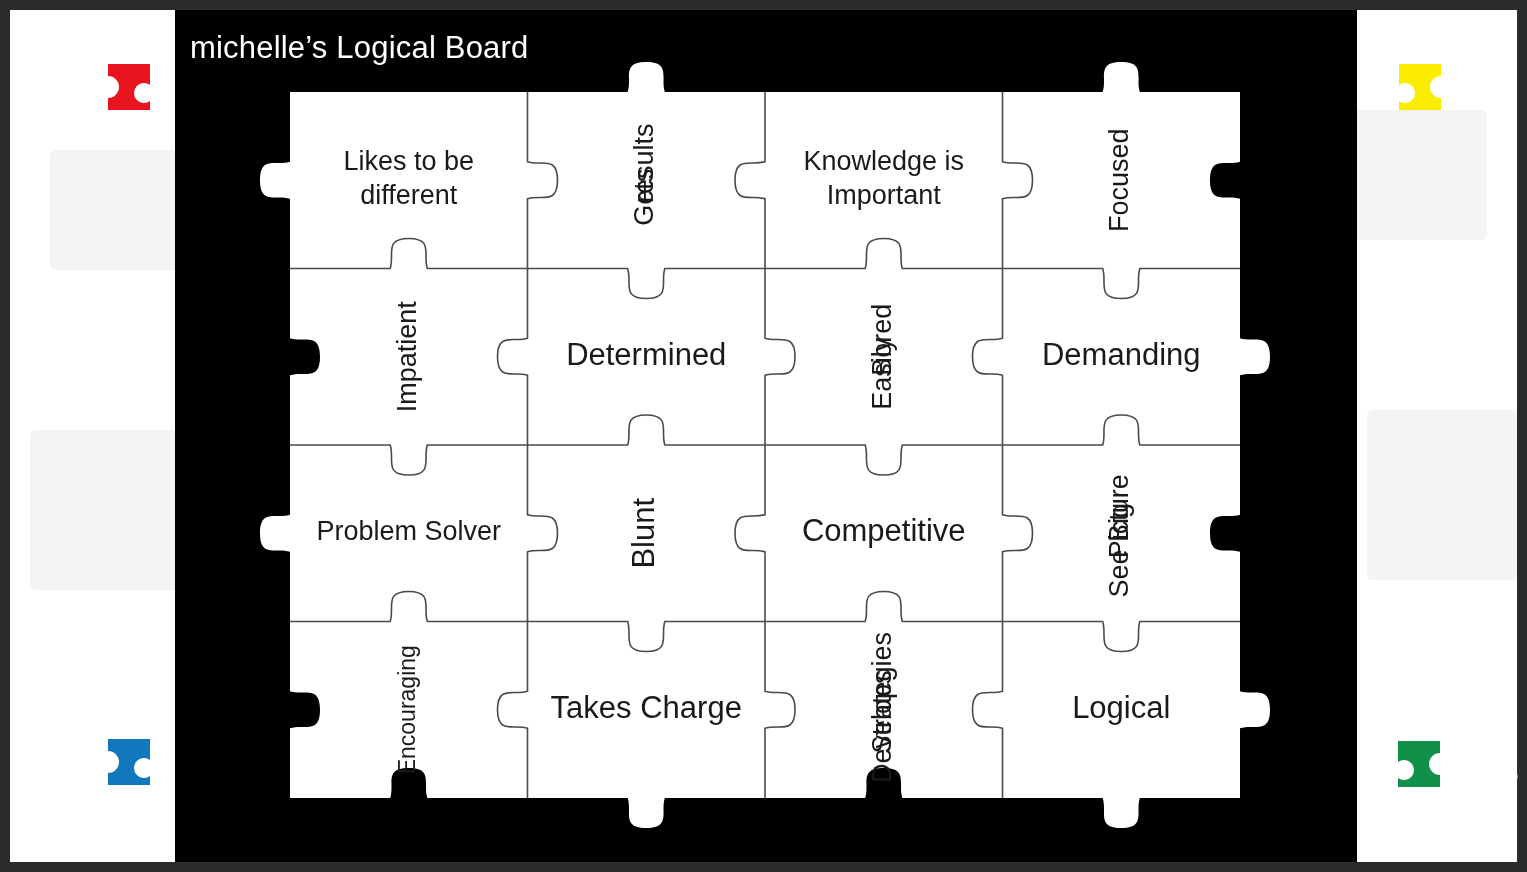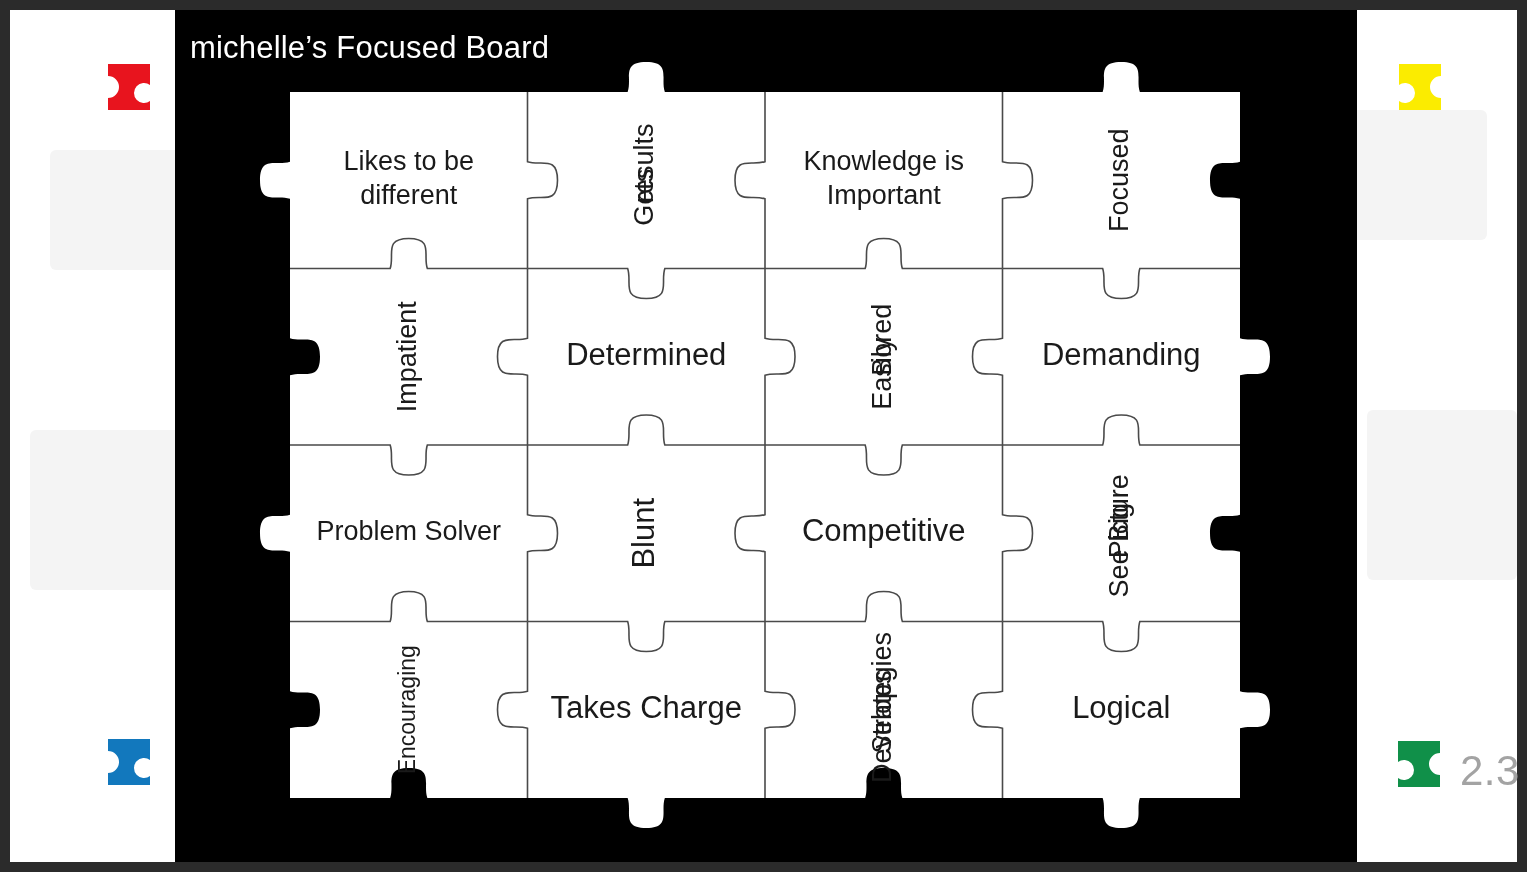--- a/index.html
+++ b/index.html
@@ -41,21 +41,21 @@
   }
   #tab-red    { left: 0px;    top: 58px;  }
   #tab-blue   { left: 0px;    top: 733px; }
   #tab-yellow { left: 1379px; top: 58px;  }
   #tab-green  { left: 1378px; top: 735px; }
   .tab-piece svg { display: block; width: 100%; height: 100%; overflow: visible; }
   .tab-label {
     position: absolute;
     left: 82px; top: 50%;
     transform: translateY(-50%);
-    color: #a3a3a3;
+    color: #ffffff;
     font-size: 42px;
     letter-spacing: 0.5px;
     line-height: 1;
     white-space: nowrap;
   }
 
   
   #board {
     position: absolute;
     left: 175px; top: 10px;
@@ -136,21 +136,21 @@
     <svg viewBox="0 0 170 72" preserveAspectRatio="none">
       <g transform="translate(170,0) scale(-1,1)">
         <path d="M0,6 L108,6 L108,18 A11,11 0 1,1 108,40 L108,52 L150,52 L150,43 A10,10 0 1,1 150,27 L150,6 Z" fill="#109049"></path>
       </g>
     </svg>
     <span class="tab-label">2.3</span>
   </div>
 
   <div id="board">
 
-    <div id="board-title">michelle’s Focused Board</div>
+    <div id="board-title">michelle’s Logical Board</div>
 
     <svg id="jigsaw" viewBox="0 0 1182 852">
 
       <g id="jigsaw-fill">
           <path d="M115,82 L352.5,82 L452.65,82 C457.29999999999995,68.5 446.14,52 471.25,52 C496.36,52 485.20000000000005,68.5 489.85,82 L590,82 L827.5,82 L927.65,82 C932.3,68.5 921.14,52 946.25,52 C971.36,52 960.2,68.5 964.85,82 L1065,82 L1065,151.65 C1051.5,156.3 1035,145.14000000000001 1035,170.25 C1035,195.35999999999999 1051.5,184.2 1065,188.85 L1065,258.5 L1065,328.15 C1078.5,332.79999999999995 1095,321.64 1095,346.75 C1095,371.86 1078.5,360.70000000000005 1065,365.35 L1065,435 L1065,504.65 C1051.5,509.29999999999995 1035,498.14 1035,523.25 C1035,548.36 1051.5,537.2 1065,541.85 L1065,611.5 L1065,681.15 C1078.5,685.8 1095,674.64 1095,699.75 C1095,724.86 1078.5,713.7 1065,718.35 L1065,788 L964.85,788 C960.2,801.5 971.36,818 946.25,818 C921.14,818 932.3,801.5 927.65,788 L827.5,788 L727.35,788 C722.7,774.5 733.86,758 708.75,758 C683.64,758 694.8,774.5 690.15,788 L590,788 L489.85,788 C485.20000000000005,801.5 496.36,818 471.25,818 C446.14,818 457.29999999999995,801.5 452.65,788 L352.5,788 L252.35,788 C247.7,774.5 258.86,758 233.75,758 C208.64000000000001,758 219.8,774.5 215.15,788 L115,788 L115,718.35 C128.5,713.7 145,724.86 145,699.75 C145,674.64 128.5,685.8 115,681.15 L115,611.5 L115,541.85 C101.5,537.2 85,548.36 85,523.25 C85,498.14 101.5,509.29999999999995 115,504.65 L115,435 L115,365.35 C128.5,360.70000000000005 145,371.86 145,346.75 C145,321.64 128.5,332.79999999999995 115,328.15 L115,258.5 L115,188.85 C101.5,184.2 85,195.35999999999999 85,170.25 C85,145.14000000000001 101.5,156.3 115,151.65 L115,82 Z" class="piece-fill"></path>
         </g>
 
       <g id="jigsaw-lines">
           <path d="M352.5,82 L352.5,151.65 C366,156.3 382.5,145.14000000000001 382.5,170.25 C382.5,195.35999999999999 366,184.2 352.5,188.85 L352.5,258.5" class="piece-line"></path>
           <path d="M352.5,258.5 L352.5,328.15 C339,332.79999999999995 322.5,321.64 322.5,346.75 C322.5,371.86 339,360.70000000000005 352.5,365.35 L352.5,435" class="piece-line"></path>

